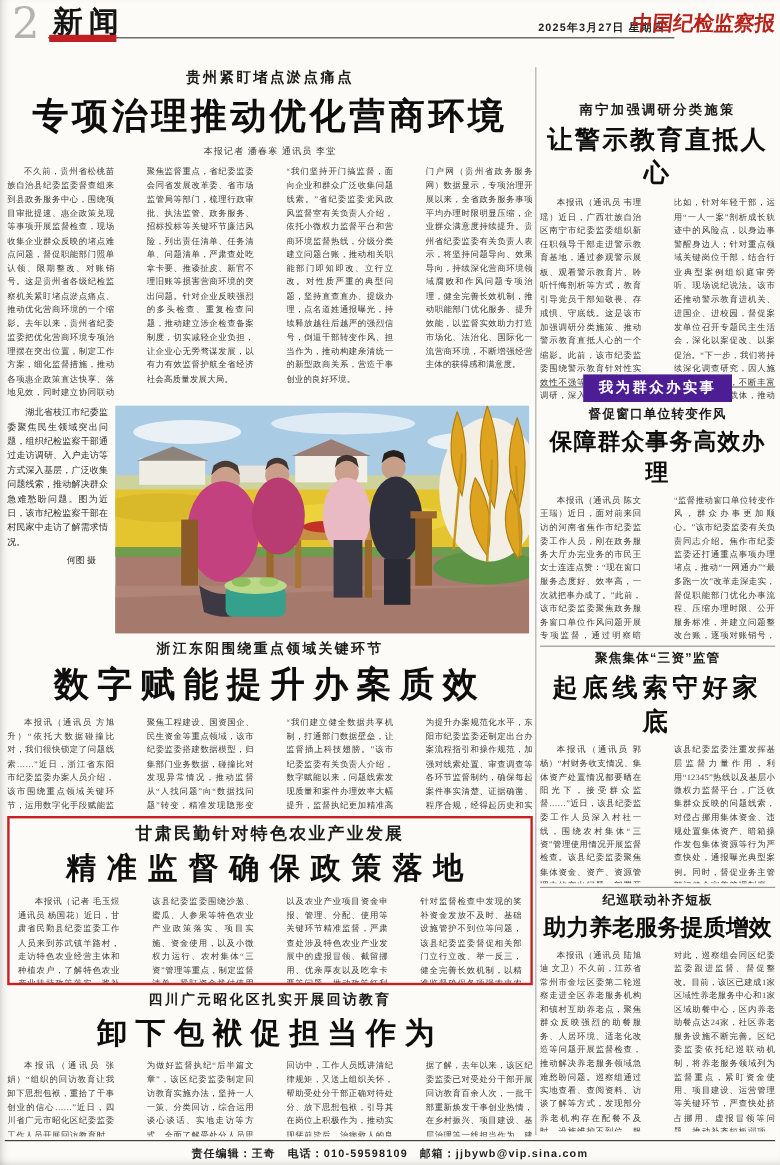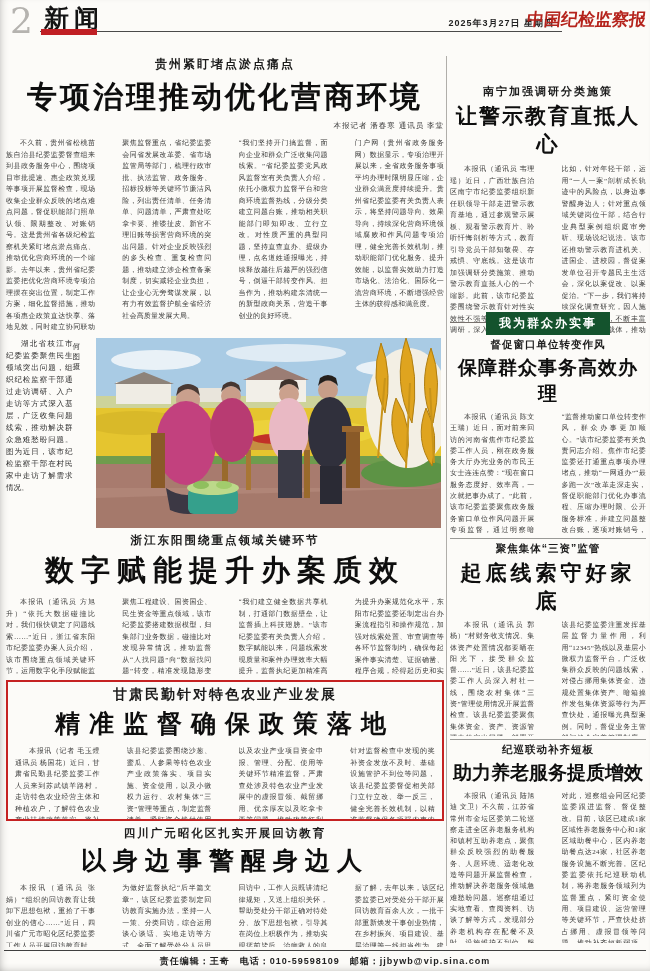--- a/index.html
+++ b/index.html
@@ -23,25 +23,25 @@
   .headline{text-align:center;font-weight:900;color:#0e0e0e;font-family:"Liberation Serif",serif;}
   .byline{text-align:center;font-size:7.5px;color:#3c3c3c;letter-spacing:1px;}
   .cols{display:flex;gap:27px;overflow:hidden;}
   .col{flex:1 1 0;font-size:7px;line-height:11.5px;text-align:justify;color:#3a3a39;overflow:hidden;letter-spacing:.2px;}
   .col.first{text-indent:2em;}
   .hr{position:absolute;background:#9a9a97;}
   
   #art-main{left:6px;top:54px;width:438px;height:278px;}
   #art-main .kicker{font-size:12px;letter-spacing:2px;margin-top:2px;}
   #art-main .headline{font-size:30px;letter-spacing:3px;margin:4px 0 3px;}
-  #art-main .byline{margin-bottom:7px;text-align:right;}
+  #art-main .byline{margin-bottom:7px;}
   #art-main .cols{height:198px;}
   
   #photo-sec{left:6px;top:338px;width:438px;height:192px;display:flex;}
-  .caption-col{width:90px;padding-right:6px;box-sizing:border-box;display:flex;justify-content:flex-start;}
+  .caption-col{width:90px;padding-right:6px;box-sizing:border-box;display:flex;flex-direction:column;justify-content:flex-start;}
   .caption{font-size:7.5px;line-height:12px;text-align:justify;color:#2c2c2c;text-indent:2em;}
   .credit{font-size:7.5px;text-align:right;padding:4px 10px 2px 0;color:#2c2c2c;}
   .photo-frame{width:345px;height:190px;overflow:hidden;background:#cfe2ee;}
   
   #art-digital{left:6px;top:533px;width:438px;height:145px;}
   #art-digital .kicker{font-size:11.5px;letter-spacing:2px;}
   #art-digital .headline{font-size:29px;letter-spacing:7px;margin:3px 0 6px;}
   #art-digital .cols{height:86px;}
   
   #art-boxed{left:6px;top:680px;width:438px;height:141px;border:2px solid #c52222;box-sizing:border-box;padding:4px 7px;background:#fcfbf8;}
@@ -203,41 +203,41 @@
     <div class="cols">
       <div class="col first">本报讯（记者 毛玉煜 通讯员 杨国花）近日，甘肃省民勤县纪委监委工作人员来到苏武镇羊路村，走访特色农业经营主体和种植农户，了解特色农业产业扶持政策落实、奖补资金发放等情况。</div>
       <div class="col">该县纪委监委围绕沙葱、蜜瓜、人参果等特色农业产业政策落实、项目实施、资金使用，以及小微权力运行、农村集体“三资”管理等重点，制定监督清单，紧盯资金拨付使用各环节。</div>
       <div class="col">以及农业产业项目资金申报、管理、分配、使用等关键环节精准监督，严肃查处涉及特色农业产业发展中的虚报冒领、截留挪用、优亲厚友以及吃拿卡要等问题，推动政策红利直达快享。</div>
       <div class="col">针对监督检查中发现的奖补资金发放不及时、基础设施管护不到位等问题，该县纪委监委督促相关部门立行立改、举一反三，健全完善长效机制，以精准监督确保各项强农惠农政策落地见效、惠及群众。</div>
     </div>
   </div>
 
   <div class="art" id="art-burden">
     <div class="kicker">四川广元昭化区扎实开展回访教育</div>
-    <div class="headline">以身边事警醒身边人</div>
+    <div class="headline">卸下包袱促担当作为</div>
     <div class="cols">
       <div class="col first">本报讯（通讯员 张娟）“组织的回访教育让我卸下思想包袱，重拾了干事创业的信心……”近日，四川省广元市昭化区纪委监委工作人员开展回访教育时，一名受处分干部如是说。</div>
       <div class="col">为做好监督执纪“后半篇文章”，该区纪委监委制定回访教育实施办法，坚持一人一策、分类回访，综合运用谈心谈话、实地走访等方式，全面了解受处分人员思想动态和工作表现。</div>
       <div class="col">回访中，工作人员既讲清纪律规矩，又送上组织关怀，帮助受处分干部正确对待处分、放下思想包袱，引导其在岗位上积极作为，推动实现惩前毖后、治病救人的良好效果。</div>
       <div class="col">据了解，去年以来，该区纪委监委已对受处分干部开展回访教育百余人次，一批干部重新焕发干事创业热情，在乡村振兴、项目建设、基层治理等一线担当作为、建功立业。</div>
     </div>
   </div>
 
   <div class="art" id="art-police">
     <div class="kicker">南宁加强调研分类施策</div>
     <div class="headline">让警示教育直抵人心</div>
     <div class="cols">
       <div class="col first">本报讯（通讯员 韦理瑶）近日，广西壮族自治区南宁市纪委监委组织新任职领导干部走进警示教育基地，通过参观警示展板、观看警示教育片、聆听忏悔剖析等方式，教育引导党员干部知敬畏、存戒惧、守底线。这是该市加强调研分类施策、推动警示教育直抵人心的一个缩影。此前，该市纪委监委围绕警示教育针对性实效性不强等问题开展专题调研，深入梳理分析近年来查处的典型案例，针对不同领域、不同层级、不同岗位干部特点，分类制定警示教育方案，推动警示教育精准滴灌。</div>
       <div class="col">比如，针对年轻干部，运用“一人一案”剖析成长轨迹中的风险点，以身边事警醒身边人；针对重点领域关键岗位干部，结合行业典型案例组织庭审旁听、现场说纪说法。该市还推动警示教育进机关、进国企、进校园，督促案发单位召开专题民主生活会，深化以案促改、以案促治。“下一步，我们将持续深化调查研究，因人施教、分类施策，不断丰富警示教育形式载体，推动警示教育入脑入心、见行见效，让铁的纪律真正转化为党员干部的日常习惯和行动自觉。”该市纪委监委有关负责人表示。</div>
     </div>
   </div>
 
   <div class="abs badge-row">
     <div class="badge-line"></div>
-    <span class="badge" style="background:#14532d;">我为群众办实事</span>
+    <span class="badge" style="background:#4c1d95;">我为群众办实事</span>
   </div>
 
   <div class="art r-art" id="art-service">
     <div class="kicker">督促窗口单位转变作风</div>
     <div class="headline">保障群众事务高效办理</div>
     <div class="cols">
       <div class="col first">本报讯（通讯员 陈文 王瑞）近日，面对前来回访的河南省焦作市纪委监委工作人员，刚在政务服务大厅办完业务的市民王女士连连点赞：“现在窗口服务态度好、效率高，一次就把事办成了。”此前，该市纪委监委聚焦政务服务窗口单位作风问题开展专项监督，通过明察暗访、现场体验、受理举报等方式，深入查找办事拖沓、推诿扯皮、服务态度生硬等问题，督促限期整改。</div>
       <div class="col">“监督推动窗口单位转变作风，群众办事更加顺心。”该市纪委监委有关负责同志介绍。焦作市纪委监委还打通重点事项办理堵点，推动“一网通办”“最多跑一次”改革走深走实，督促职能部门优化办事流程、压缩办理时限、公开服务标准，并建立问题整改台账，逐项对账销号，以强有力监督保障群众事务高效办理，不断提升群众的获得感、幸福感。</div>
     </div>
   </div>

